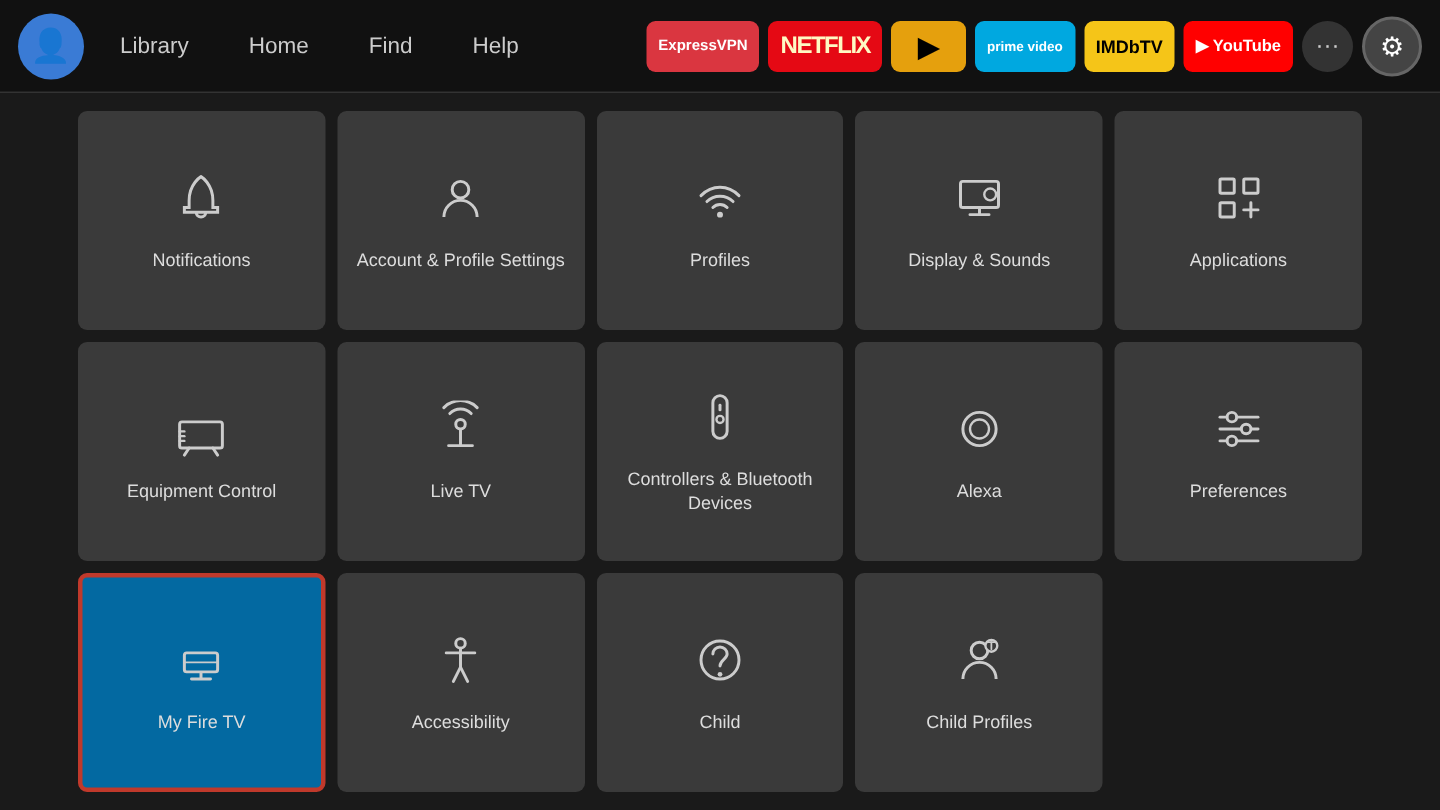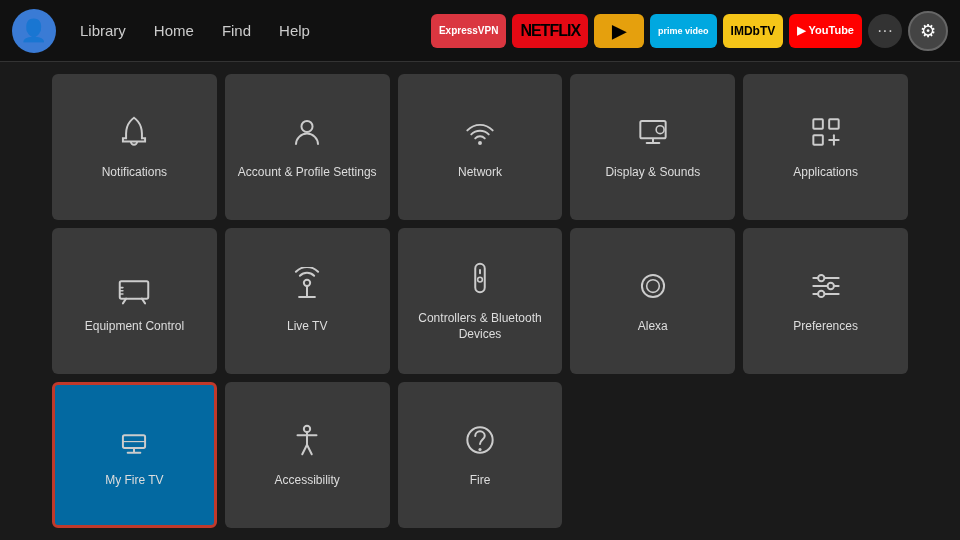--- a/index.html
+++ b/index.html
@@ -26,21 +26,21 @@
       width: 44px;
       height: 44px;
       border-radius: 50%;
       background: #3a7bd5;
       display: flex; align-items: center; justify-content: center;
       flex-shrink: 0;
       font-size: 22px;
     }
     .nav-links {
       display: flex;
-      gap: 4px;
+      gap: 16px;
       margin-left: 4px;
     }
     .nav-link {
       color: #ccc;
       font-size: 15px;
       padding: 6px 12px;
       cursor: pointer;
       border-radius: 4px;
     }
     .nav-apps {
@@ -53,21 +53,21 @@
       height: 34px;
       border-radius: 6px;
       display: flex; align-items: center; justify-content: center;
       padding: 12px 8px;
       font-size: 12px;
       font-weight: bold;
       cursor: pointer;
       min-width: 50px;
     }
     .app-expressvpn { background: #da3640; color: white; font-size: 10px; }
-    .app-netflix { background: #e50914; color: #000000; font-size: 16px; letter-spacing: -1px; }
+    .app-netflix { background: #e50914; color: #fef9c3; font-size: 16px; letter-spacing: -1px; }
     .app-plex { background: #e5a00d; color: black; font-size: 18px; }
     .app-prime { background: #00a8e0; color: white; font-size: 9px; text-align: center; }
     .app-imdb { background: #f5c518; color: black; font-size: 12px; font-weight: 900; text-align: right; }
     .app-youtube { background: #ff0000; color: white; font-size: 11px; }
     .app-more {
       width: 34px; height: 34px; border-radius: 50%;
       background: #333; color: #ccc;
       display: flex; align-items: center; justify-content: center;
       font-size: 16px; cursor: pointer;
     }
@@ -155,21 +155,21 @@
         </svg></div>
       <div class="grid-label">Account &amp; Profile Settings</div>
     </div>
     <div class="grid-item">
       <div><svg class="icon-svg" viewBox="0 0 48 48" fill="none" xmlns="http://www.w3.org/2000/svg">
           <path d="M8 22c4.4-4.4 10.5-7 16-7s11.6 2.6 16 7" stroke="#ccc" stroke-width="2.5" fill="none" stroke-linecap="round"></path>
           <path d="M13 27c3-3 6.5-4.5 11-4.5s8 1.5 11 4.5" stroke="#ccc" stroke-width="2.5" fill="none" stroke-linecap="round"></path>
           <path d="M18 32c1.7-1.7 3.7-2.5 6-2.5s4.3.8 6 2.5" stroke="#ccc" stroke-width="2.5" fill="none" stroke-linecap="round"></path>
           <circle cx="24" cy="38" r="2.5" fill="#ccc"></circle>
         </svg></div>
-      <div class="grid-label">Network</div>
+      <div class="grid-label">Profiles</div>
     </div>
     <div class="grid-item">
       <div><svg class="icon-svg" viewBox="0 0 48 48" fill="none" xmlns="http://www.w3.org/2000/svg">
           <rect x="8" y="10" width="32" height="22" rx="2" stroke="#ccc" stroke-width="2.5" fill="none"></rect>
           <line x1="16" y1="38" x2="32" y2="38" stroke="#ccc" stroke-width="2.5" stroke-linecap="round"></line>
           <line x1="24" y1="32" x2="24" y2="38" stroke="#ccc" stroke-width="2.5"></line>
           <circle cx="33" cy="21" r="5" stroke="#ccc" stroke-width="2" fill="none"></circle>
         </svg></div>
       <div class="grid-label">Display &amp; Sounds</div>
     </div>
@@ -248,15 +248,25 @@
           <line x1="24" y1="30" x2="30" y2="42" stroke="#ccc" stroke-width="2.5" stroke-linecap="round"></line>
         </svg></div>
       <div class="grid-label">Accessibility</div>
     </div>
     <div class="grid-item">
       <div><svg class="icon-svg" viewBox="0 0 48 48" fill="none" xmlns="http://www.w3.org/2000/svg">
           <circle cx="24" cy="24" r="16" stroke="#ccc" stroke-width="2.5" fill="none"></circle>
           <path d="M18 19c0-3.3 2.7-6 6-6s6 2.7 6 6c0 4-6 5-6 10" stroke="#ccc" stroke-width="2.5" fill="none" stroke-linecap="round"></path>
           <circle cx="24" cy="36" r="2" fill="#ccc"></circle>
         </svg></div>
-      <div class="grid-label">Fire</div>
+      <div class="grid-label">Child</div>
+    </div>
+    <div class="grid-item">
+      <div><svg class="icon-svg" viewBox="0 0 48 48" fill="none" xmlns="http://www.w3.org/2000/svg">
+          <circle cx="24" cy="16" r="7" stroke="#ccc" stroke-width="2.5" fill="none"></circle>
+          <path d="M10 40c0-7.7 6.3-14 14-14s14 6.3 14 14" stroke="#ccc" stroke-width="2.5" fill="none"></path>
+          <circle cx="34" cy="12" r="5" fill="#3a3a3a" stroke="#ccc" stroke-width="2"></circle>
+          <line x1="31" y1="9" x2="37" y2="9" stroke="#ccc" stroke-width="1.5" stroke-linecap="round"></line>
+          <line x1="34" y1="9" x2="34" y2="15" stroke="#ccc" stroke-width="1.5" stroke-linecap="round"></line>
+        </svg></div>
+      <div class="grid-label">Child Profiles</div>
     </div>
   </div>
 
 </body></html>

